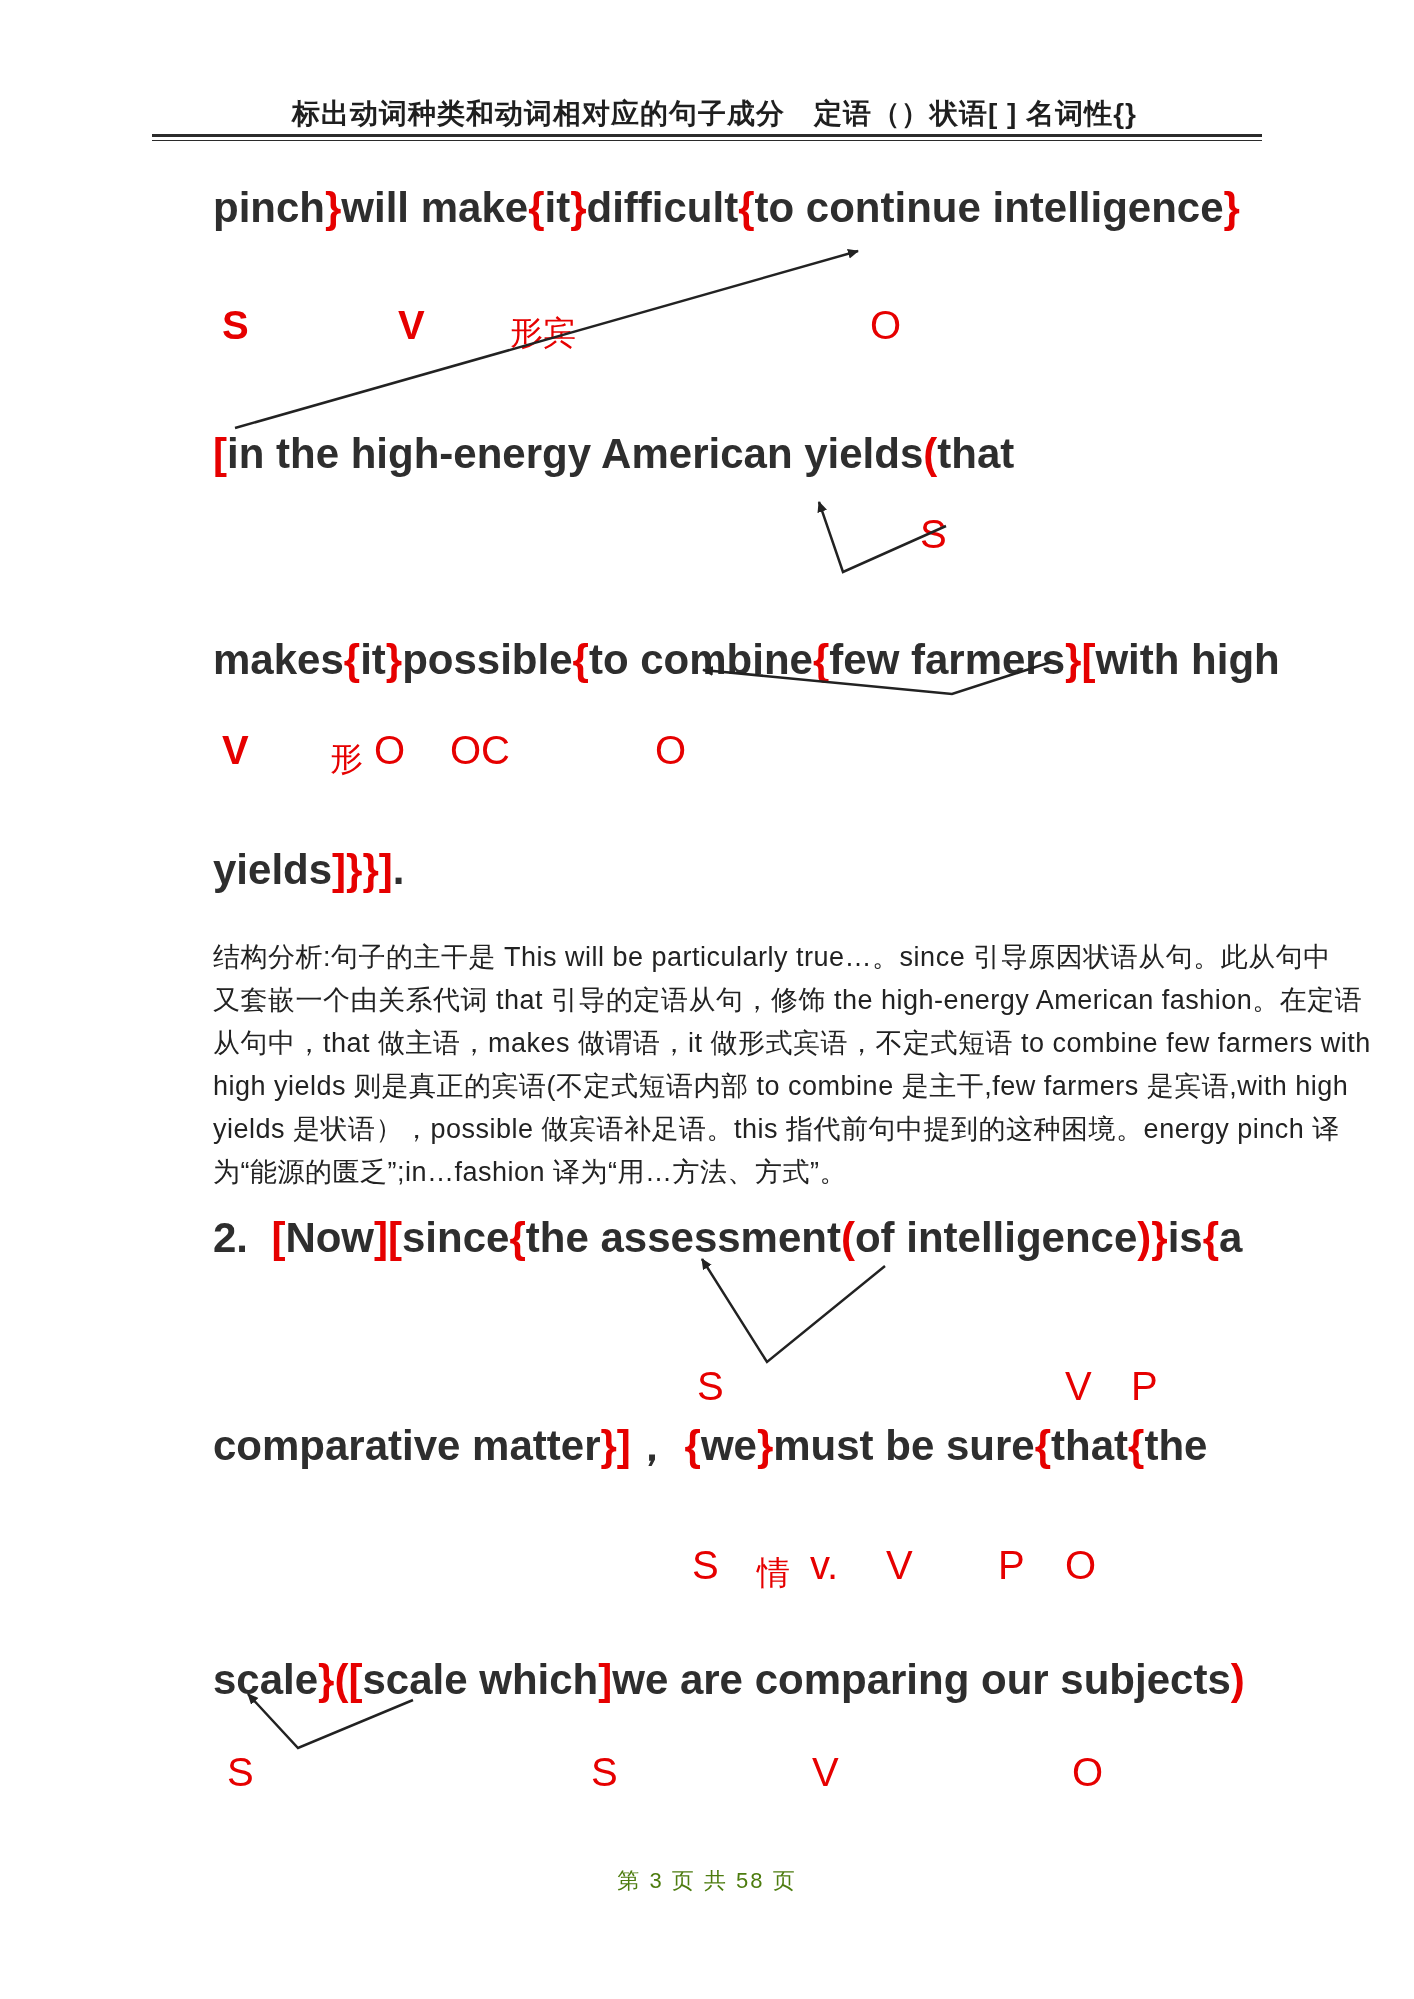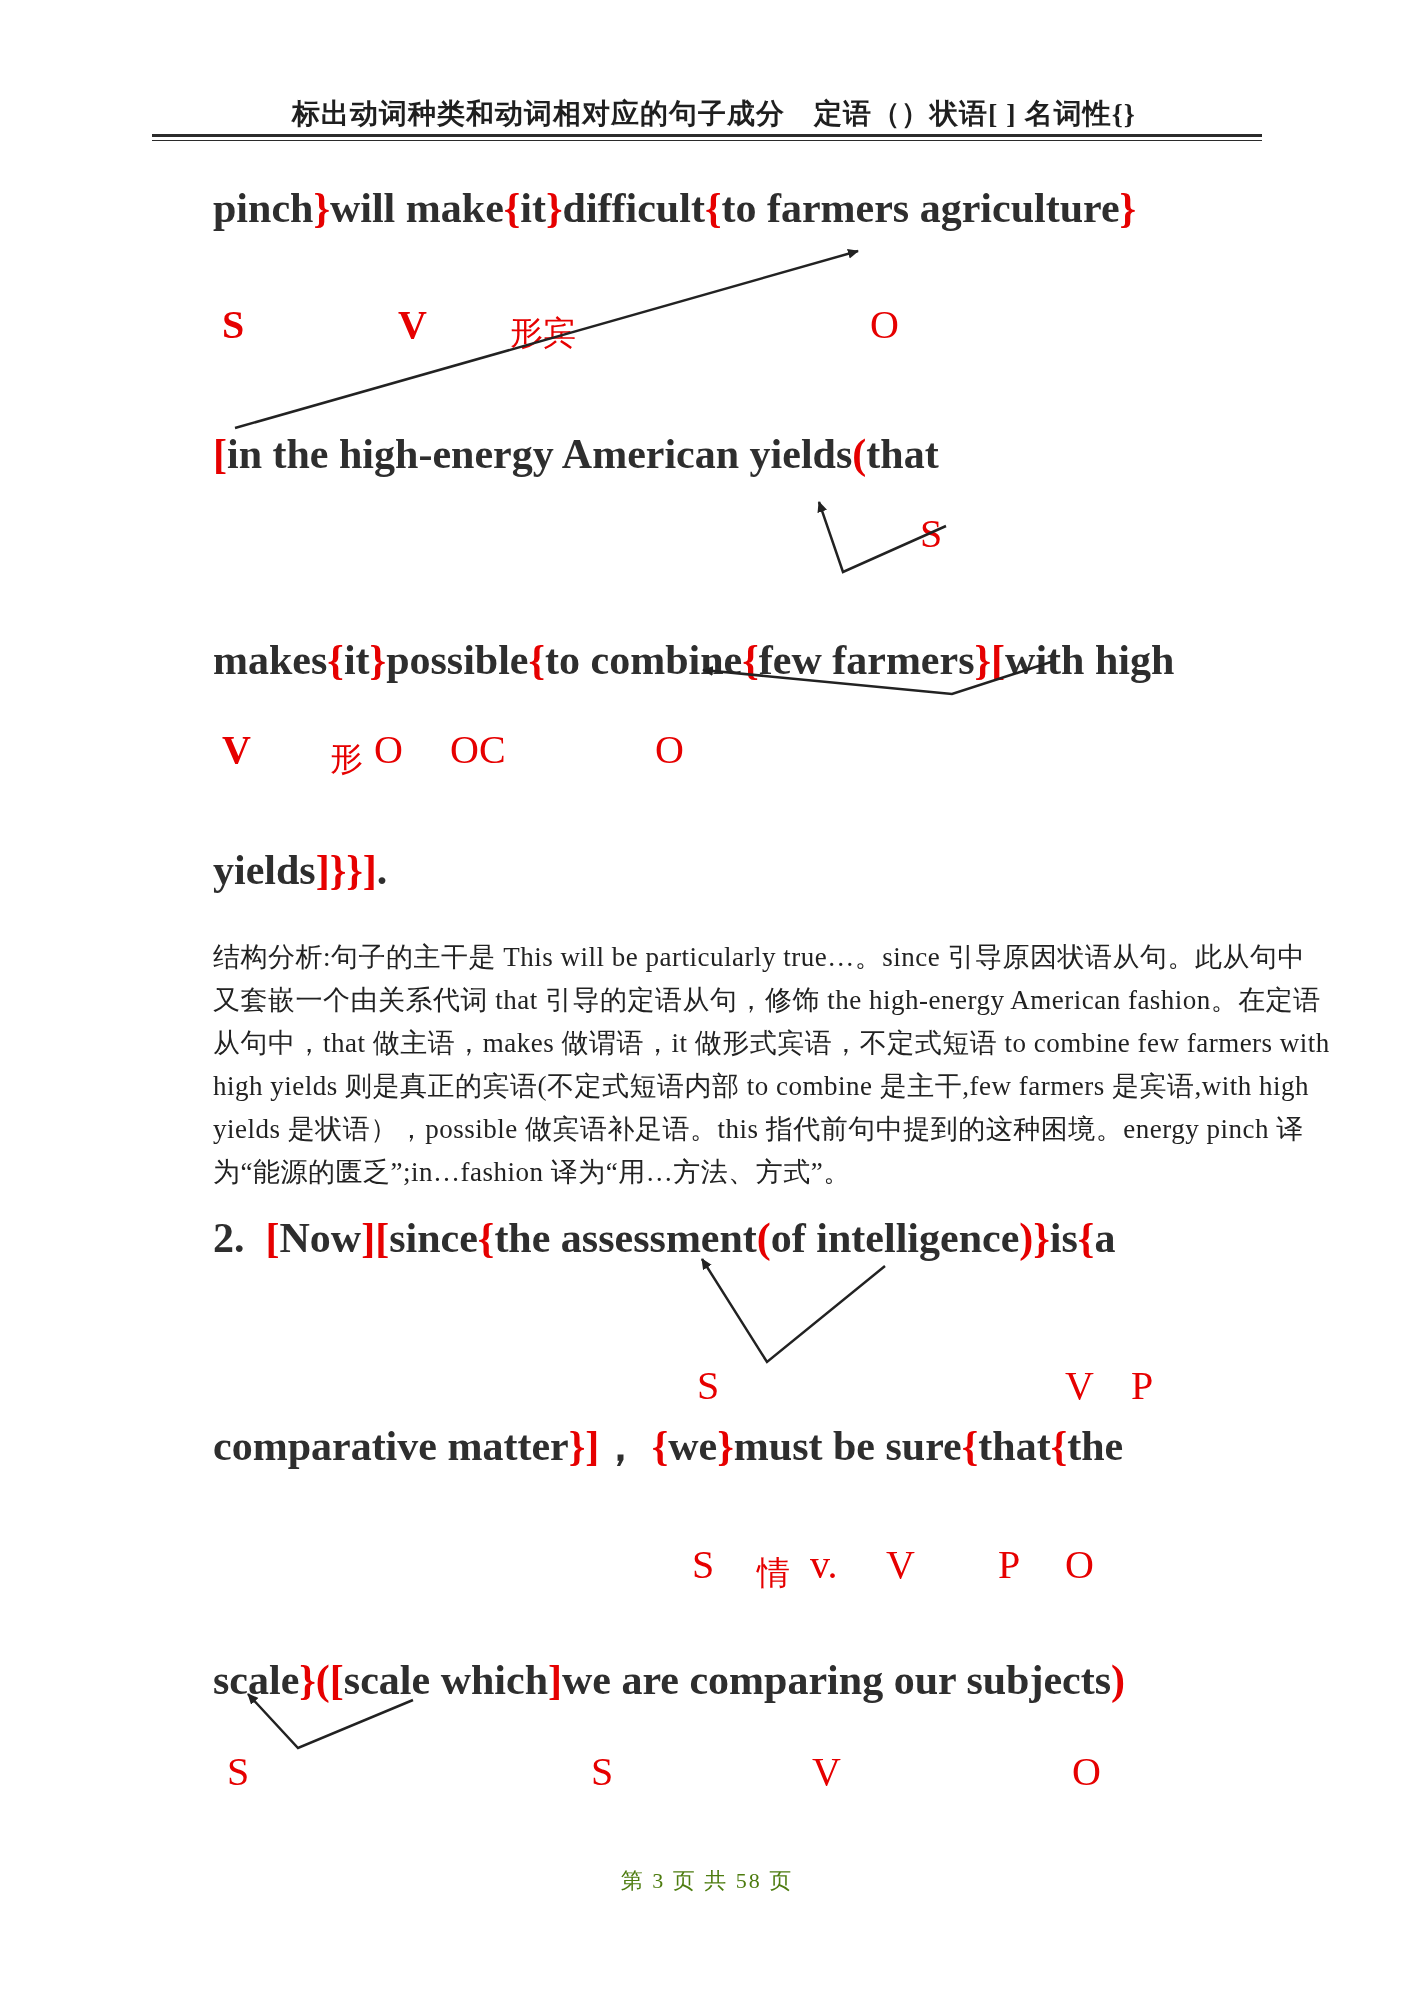--- a/index.html
+++ b/index.html
@@ -1,21 +1,21 @@
 <!DOCTYPE html>
 <html><head>
 <meta charset="utf-8">
 <style>
   html,body{margin:0;padding:0;background:#888;}
   .page{
     position:relative;
     width:1414px;height:1999px;
     background:#ffffff;
     overflow:hidden;
-    font-family:Liberation Serif, serif;
+    font-family:Liberation Sans, sans-serif;
   }
   .hdr{
     position:absolute;top:95px;height:34px;
     font-size:28px;font-weight:bold;color:#1f1f1f;
     white-space:pre;letter-spacing:1px;
   }
   .rule{position:absolute;left:152px;width:1110px;background:#2b2b2b;}
   .rule-thick{top:134px;height:3px;}
   .rule-thin{top:140px;height:1px;}
   .bigline{
@@ -46,21 +46,21 @@
 </head>
 <body>
 
 <div class="page">
 
   <div class="hdr" style="left:292px">标出动词种类和动词相对应的句子成分</div>
   <div class="hdr" style="left:814px">定语（）状语[ ] 名词性{}</div>
   <div class="rule rule-thick"></div>
   <div class="rule rule-thin"></div>
 
-  <div class="bigline" style="top:182px"><span>pinch</span><span style="color: rgb(230, 0, 0);">}</span><span>will make</span><span style="color: rgb(230, 0, 0);">{</span><span>it</span><span style="color: rgb(230, 0, 0);">}</span><span>difficult</span><span style="color: rgb(230, 0, 0);">{</span><span>to farmers agriculture</span><span style="color: rgb(230, 0, 0);">}</span></div>
+  <div class="bigline" style="top:182px"><span>pinch</span><span style="color: rgb(230, 0, 0);">}</span><span>will make</span><span style="color: rgb(230, 0, 0);">{</span><span>it</span><span style="color: rgb(230, 0, 0);">}</span><span>difficult</span><span style="color: rgb(230, 0, 0);">{</span><span>to continue intelligence</span><span style="color: rgb(230, 0, 0);">}</span></div>
 
   <span class="anno bold" style="left: 222px; top: 303px; color: rgb(230, 0, 0);">S</span>
   <span class="anno bold" style="left: 398px; top: 303px; color: rgb(230, 0, 0);">V</span>
   <span class="anno cjk" style="left: 510px; top: 311px; color: rgb(230, 0, 0);">形宾</span>
   <span class="anno" style="left: 870px; top: 303px; color: rgb(230, 0, 0);">O</span>
 
   <div class="bigline" style="top:428px"><span style="color: rgb(230, 0, 0);">[</span><span>in the high-energy American yields</span><span style="color: rgb(230, 0, 0);">(</span><span>that</span></div>
 
   <span class="anno" style="left: 920px; top: 512px; color: rgb(230, 0, 0);">S</span>
 

